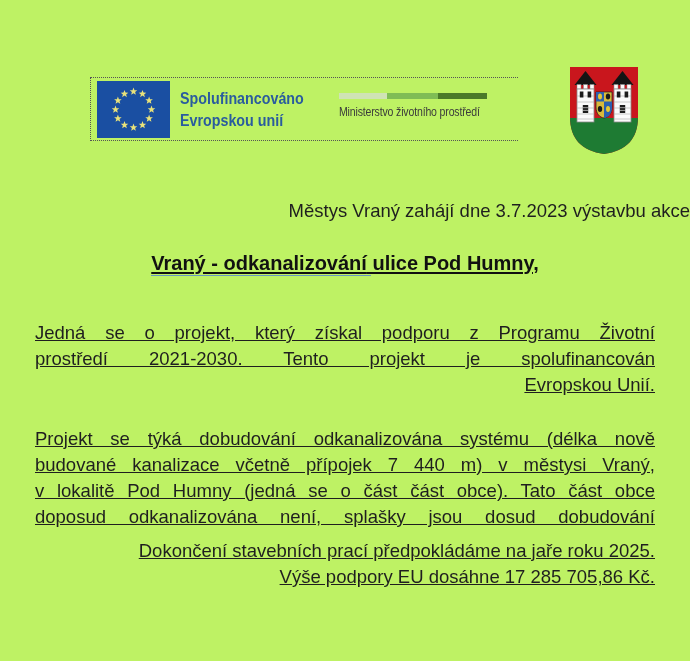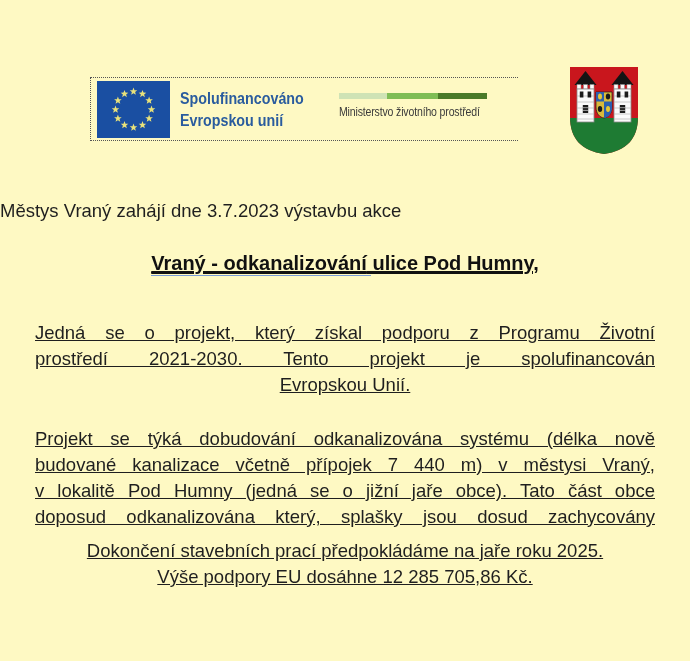--- a/index.html
+++ b/index.html
@@ -1,18 +1,18 @@
 <!DOCTYPE html>
 <html lang="cs"><head>
 <meta charset="utf-8">
 <title>Document</title>
 <style>
   html,body { margin:0; padding:0; background:#ffffff; }
   .page {
-    position:relative; width:690px; height:661px; background:#fef9c3;
+    position:relative; width:690px; height:661px; background:#bef264;
     font-family:"Liberation Sans", sans-serif; color:#1f1f1f; overflow:hidden;
   }
 
   
   .logo-strip {
     position:absolute; left:90px; top:77px; width:428px; height:64px;
     border-top:1px dotted #555; border-bottom:1px dotted #555; border-left:1px dotted #555;
     box-sizing:border-box;
   }
   .eu-flag { position:absolute; left:6px; top:3px; }
@@ -27,42 +27,42 @@
     font-size:13.5px; margin-top:5px; letter-spacing:-0.2px;
     transform:scaleX(0.78); transform-origin:left top; white-space:nowrap;
   }
 
   
   .coat { position:absolute; left:566px; top:65px; }
 
   
   .intro {
     position:absolute; top:198px; left:0; width:690px;
-    text-align:left; font-size:18.5px; line-height:26px;
+    text-align:right; font-size:18.5px; line-height:26px;
   }
   .heading {
     position:absolute; top:250px; left:0; width:690px;
-    text-align:center; font-weight:bold; font-size:20px; line-height:27px; color:#111;text-decoration:underline;
+    text-align:center; font-weight:bold; font-size:20px; line-height:27px; color:#111;
   }
   .u { text-decoration:underline; text-decoration-thickness:2px; text-underline-offset:2px; }
   .marked { position:relative; }
   .marked::after {
     content:""; position:absolute; left:0; right:-4px; bottom:-2px; height:1px;
     background:#4a7adf; opacity:0.75;
   }
 
   .para {
     position:absolute; left:35px; width:620px;
     font-size:18.5px; line-height:26px;text-decoration:underline;
   }
   #p1 { top:320px; }
   #p2 { top:426px; }
   #p3 { top:538px; }
   .jline { text-align:justify; text-align-last:justify; }
-  .jline-last { text-align:center; }
+  .jline-last { text-align:right; }
 </style>
 </head>
 <body>
 
 <div class="page">
 
   <div class="logo-strip">
 
     <svg class="eu-flag" width="73" height="57" viewBox="0 0 73 57">
       <defs>
@@ -160,22 +160,22 @@
 
   <div class="para" id="p1">
     <div class="jline">Jedná se o projekt, který získal podporu z Programu Životní</div>
     <div class="jline">prostředí 2021-2030. Tento projekt je spolufinancován</div>
     <div class="jline-last">Evropskou Unií.</div>
   </div>
 
   <div class="para" id="p2">
     <div class="jline">Projekt se týká dobudování odkanalizována systému (délka nově</div>
     <div class="jline">budované kanalizace včetně přípojek 7 440 m) v městysi Vraný,</div>
-    <div class="jline">v lokalitě Pod Humny (jedná se o jižní jaře obce). Tato část obce</div>
-    <div class="jline">doposud odkanalizována který, splašky jsou dosud zachycovány</div>
+    <div class="jline">v lokalitě Pod Humny (jedná se o část část obce). Tato část obce</div>
+    <div class="jline">doposud odkanalizována není, splašky jsou dosud dobudování</div>
   </div>
 
   <div class="para" id="p3">
     <div class="jline-last">Dokončení stavebních prací předpokládáme na jaře roku 2025.</div>
-    <div class="jline-last">Výše podpory EU dosáhne 12 285 705,86 Kč.</div>
+    <div class="jline-last">Výše podpory EU dosáhne 17 285 705,86 Kč.</div>
   </div>
 
 </div>
 
 </body></html>

